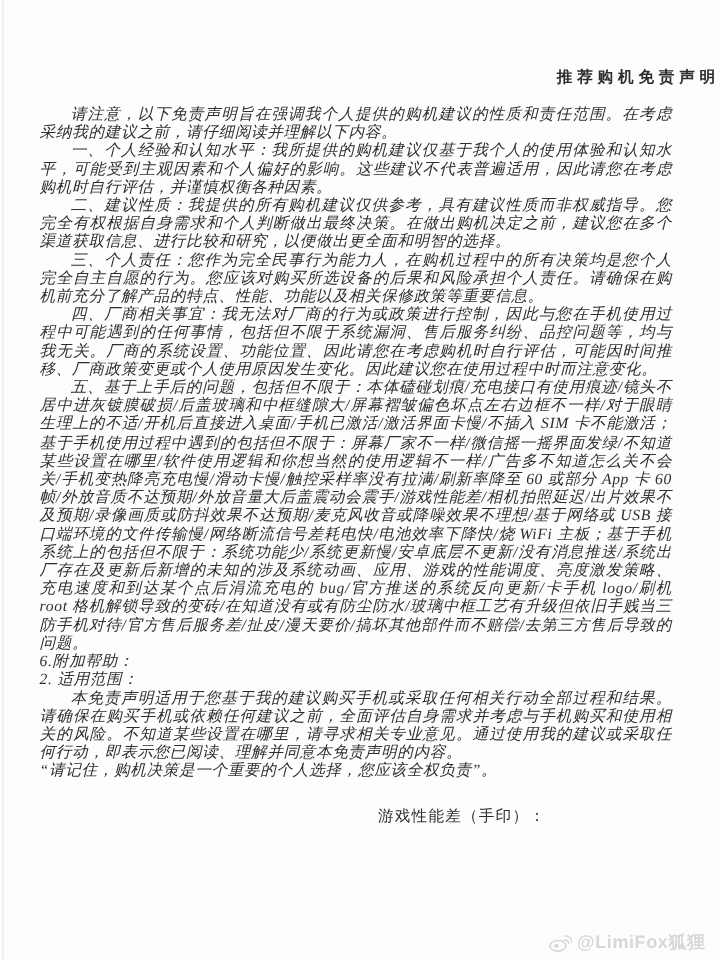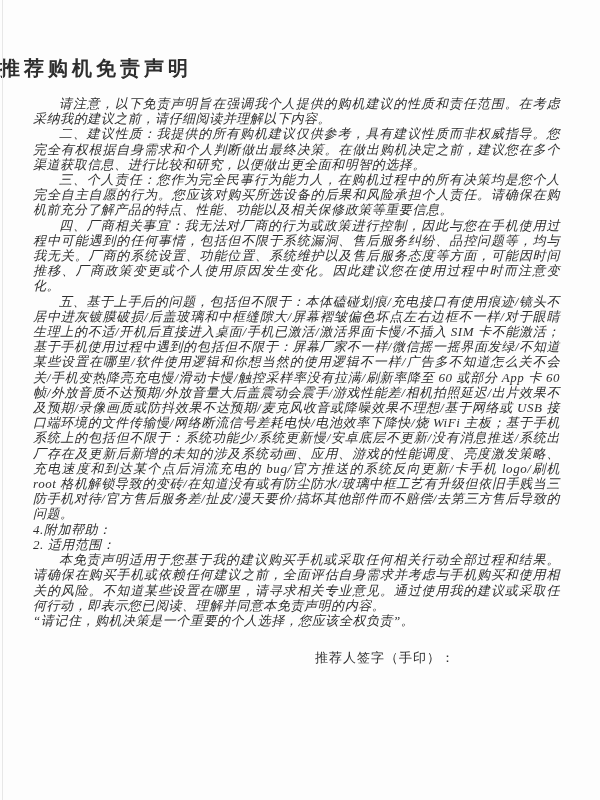--- a/index.html
+++ b/index.html
@@ -21,22 +21,22 @@
     position: absolute;
     left: 2px;
     top: 0;
     width: 1px;
     height: 100%;
     background: #e7e7e7;
   }
   .title {
     margin: 0;
     padding-top: 55px;
-    text-align: left;
-    font-size: 20px;
+    text-align: right;
+    font-size: 13px;
     font-weight: bold;
     letter-spacing: 4px;
   }
   .body-text {
     margin: 14px 40px 0 33px;
     font-size: 13px;
     line-height: 15.2px;
     letter-spacing: 0.55px;
     text-align: justify;
     text-align-last: left;
@@ -77,27 +77,39 @@
 </head>
 <body>
 
 <div class="page">
   <div class="scan-edge"></div>
 
   <h1 class="title">推荐购机免责声明</h1>
 
   <div class="body-text">
     <p class="indent">请注意，以下免责声明旨在强调我个人提供的购机建议的性质和责任范围。在考虑采纳我的建议之前，请仔细阅读并理解以下内容。</p>
+    <p class="indent">一、个人经验和认知水平：我所提供的购机建议仅基于我个人的使用体验和认知水平，可能受到主观因素和个人偏好的影响。这些建议不代表普遍适用，因此请您在考虑购机时自行评估，并谨慎权衡各种因素。</p>
     <p class="indent">二、建议性质：我提供的所有购机建议仅供参考，具有建议性质而非权威指导。您完全有权根据自身需求和个人判断做出最终决策。在做出购机决定之前，建议您在多个渠道获取信息、进行比较和研究，以便做出更全面和明智的选择。</p>
     <p class="indent">三、个人责任：您作为完全民事行为能力人，在购机过程中的所有决策均是您个人完全自主自愿的行为。您应该对购买所选设备的后果和风险承担个人责任。请确保在购机前充分了解产品的特点、性能、功能以及相关保修政策等重要信息。</p>
-    <p class="indent">四、厂商相关事宜：我无法对厂商的行为或政策进行控制，因此与您在手机使用过程中可能遇到的任何事情，包括但不限于系统漏洞、售后服务纠纷、品控问题等，均与我无关。厂商的系统设置、功能位置、系统维护以及售后服务态度等方面，可能因时间推移、厂商政策变更或个人使用原因发生变化。因此建议您在使用过程中时而注意变化。</p>
+    <p class="indent">四、厂商相关事宜：我无法对厂商的行为或政策进行控制，因此与您在手机使用过程中可能遇到的任何事情，包括但不限于系统漏洞、售后服务纠纷、品控问题等，均与我无关。厂商的系统设置、功能位置、因此请您在考虑购机时自行评估，可能因时间推移、厂商政策变更或个人使用原因发生变化。因此建议您在使用过程中时而注意变化。</p>
     <p class="indent">五、基于上手后的问题，包括但不限于：本体磕碰划痕/充电接口有使用痕迹/镜头不居中进灰镀膜破损/后盖玻璃和中框缝隙大/屏幕褶皱偏色坏点左右边框不一样/对于眼睛生理上的不适/开机后直接进入桌面/手机已激活/激活界面卡慢/不插入 SIM 卡不能激活；基于手机使用过程中遇到的包括但不限于：屏幕厂家不一样/微信摇一摇界面发绿/不知道某些设置在哪里/软件使用逻辑和你想当然的使用逻辑不一样/广告多不知道怎么关不会关/手机变热降亮充电慢/滑动卡慢/触控采样率没有拉满/刷新率降至 60 或部分 App 卡 60 帧/外放音质不达预期/外放音量大后盖震动会震手/游戏性能差/相机拍照延迟/出片效果不及预期/录像画质或防抖效果不达预期/麦克风收音或降噪效果不理想/基于网络或 USB 接口端环境的文件传输慢/网络断流信号差耗电快/电池效率下降快/烧 WiFi 主板；基于手机系统上的包括但不限于：系统功能少/系统更新慢/安卓底层不更新/没有消息推送/系统出厂存在及更新后新增的未知的涉及系统动画、应用、游戏的性能调度、亮度激发策略、充电速度和到达某个点后涓流充电的 bug/官方推送的系统反向更新/卡手机 logo/刷机 root 格机解锁导致的变砖/在知道没有或有防尘防水/玻璃中框工艺有升级但依旧手贱当三防手机对待/官方售后服务差/扯皮/漫天要价/搞坏其他部件而不赔偿/去第三方售后导致的问题。</p>
-    <p>4.附加帮助：</p>
+    <p>6.附加帮助：</p>
     <p>2. 适用范围：</p>
     <p class="indent">本免责声明适用于您基于我的建议购买手机或采取任何相关行动全部过程和结果。请确保在购买手机或依赖任何建议之前，全面评估自身需求并考虑与手机购买和使用相关的风险。不知道某些设置在哪里，请寻求相关专业意见。通过使用我的建议或采取任何行动，即表示您已阅读、理解并同意本免责声明的内容。</p>
     <p>“请记住，购机决策是一个重要的个人选择，您应该全权负责”。</p>
   </div>
 
   <div class="signature-block">
-    <div class="line">推荐人签字（手印）：</div>
+    <div class="line">游戏性能差（手印）：</div>
   </div>
 
+  <div class="watermark">
+    <span>
+      <svg width="20" height="17" viewBox="0 0 24 20" fill="none">
+        <ellipse cx="9.5" cy="13.2" rx="8" ry="5.3" stroke="#d7d7d7" stroke-width="1.6"></ellipse>
+        <circle cx="8" cy="13.2" r="2.1" fill="#d7d7d7"></circle>
+        <path d="M15.5 7.5 q4 -0.5 5 3.5" stroke="#d7d7d7" stroke-width="1.5" stroke-linecap="round"></path>
+        <path d="M16.5 3.5 q6.5 0 7 6.5" stroke="#d7d7d7" stroke-width="1.5" stroke-linecap="round"></path>
+      </svg>
+    </span>
+    <span>@LimiFox狐狸</span>
+  </div>
 </div>
 
 </body></html>

